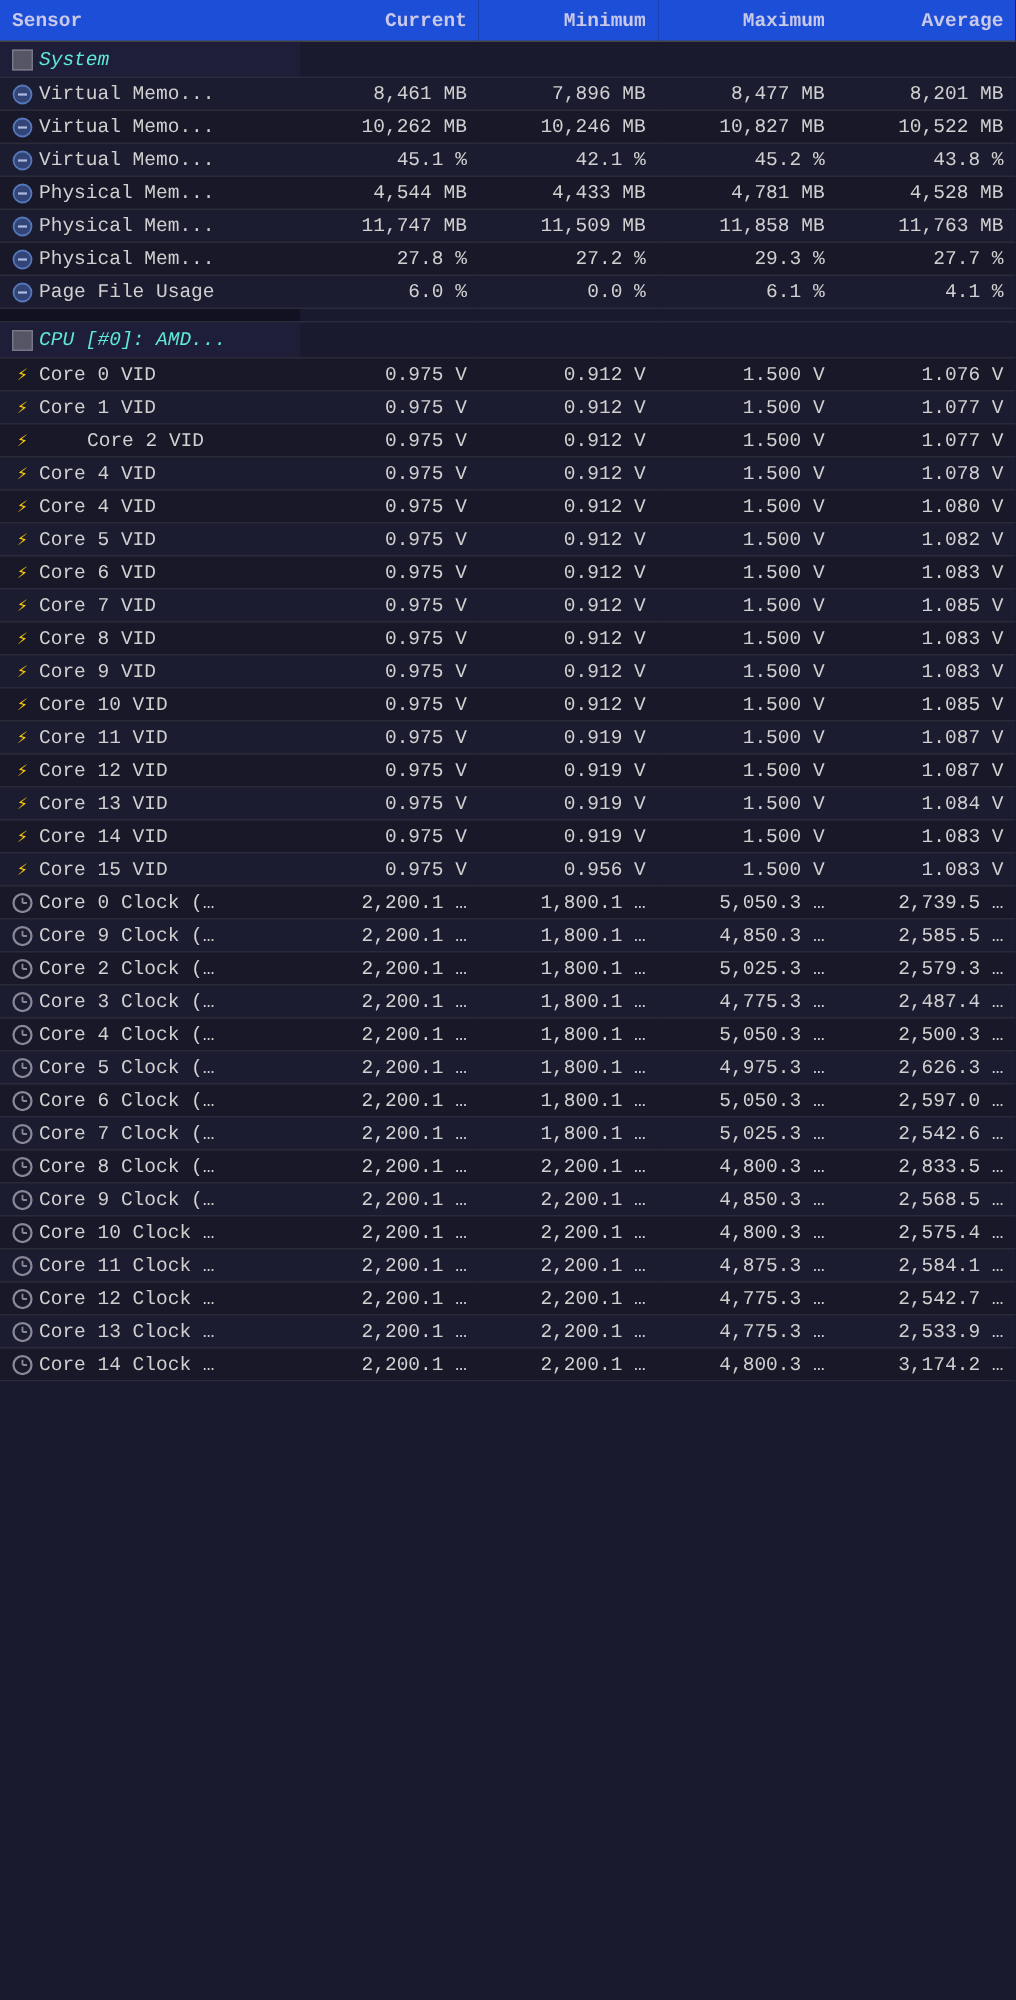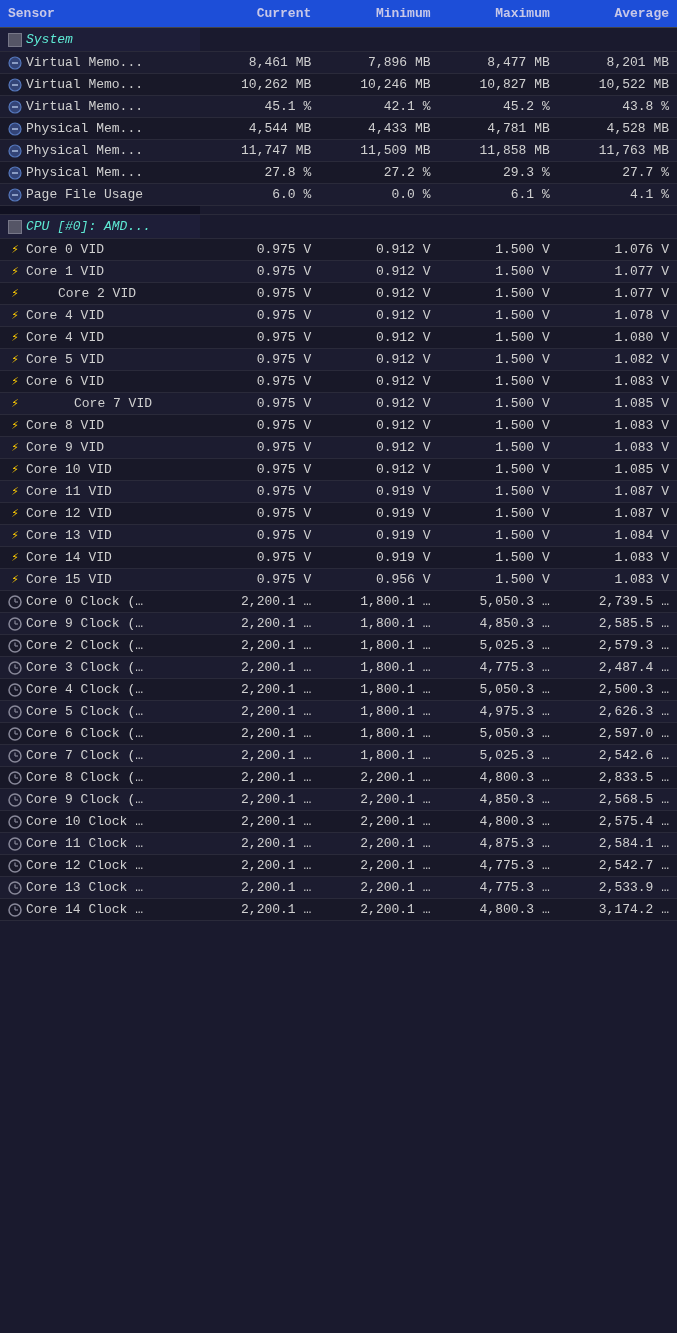--- a/index.html
+++ b/index.html
@@ -312,21 +312,21 @@
       </td>
       <td>0.975 V</td>
       <td>0.912 V</td>
       <td>1.500 V</td>
       <td>1.083 V</td>
     </tr>
         <tr class="even-row row-data">
       <td>
         <div class="sensor-cell">
           <span class="icon-bolt">⚡</span>
-          <span style="overflow:hidden;text-overflow:ellipsis;white-space:nowrap;max-width:165px;margin-left:48px;">Core 7 VID</span>
+          <span style="overflow:hidden;text-overflow:ellipsis;white-space:nowrap;max-width:165px;">Core 7 VID</span>
         </div>
       </td>
       <td>0.975 V</td>
       <td>0.912 V</td>
       <td>1.500 V</td>
       <td>1.085 V</td>
     </tr>
         <tr class="odd-row row-data">
       <td>
         <div class="sensor-cell">

